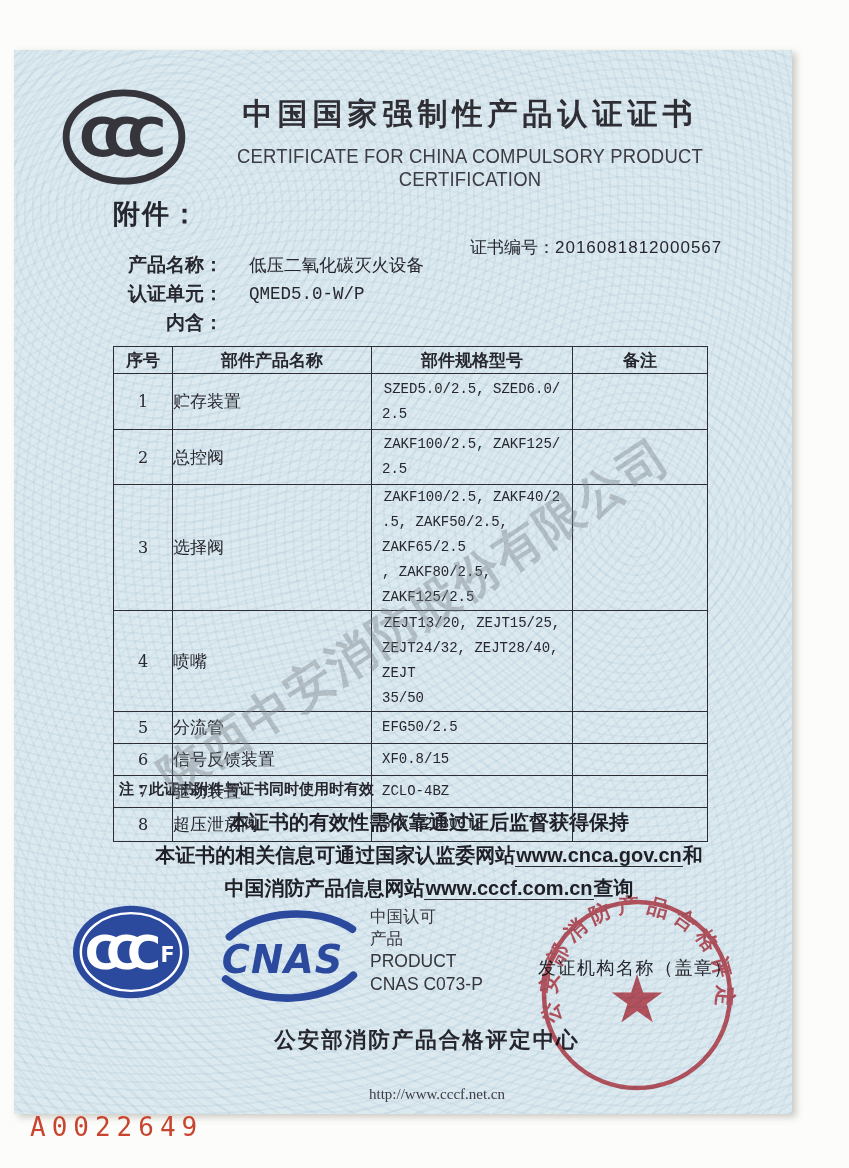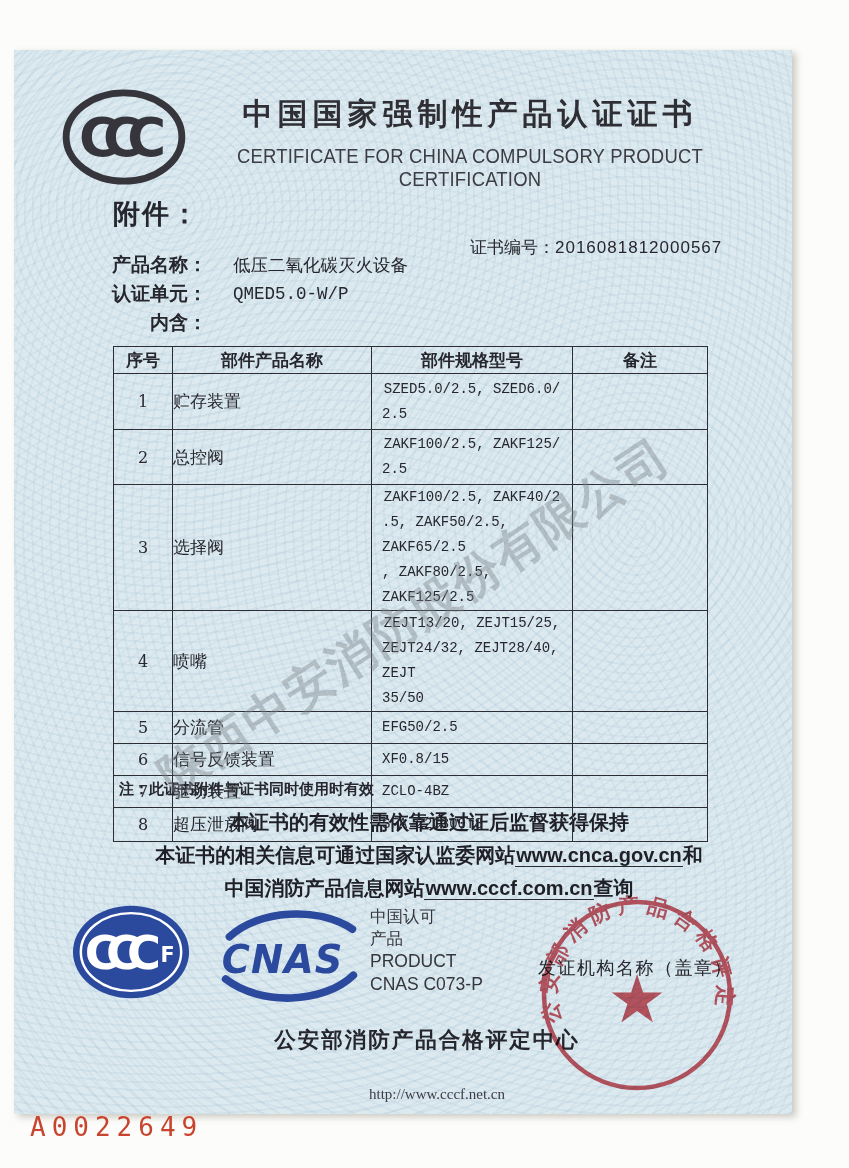--- a/index.html
+++ b/index.html
@@ -20,21 +20,21 @@
   
   .hdr-logo{position:absolute;left:44px;top:36px;}
   .titles{position:absolute;left:156px;top:44px;width:600px;text-align:center;}
   .title-cn{font-size:30px;font-weight:bold;letter-spacing:5px;color:#2e2e34;}
   .title-en{margin-top:11px;font-family:"Liberation Sans","DejaVu Sans",sans-serif;
             font-size:18.5px;color:#3c3c44;letter-spacing:.2px;transform:scaleY(1.05);}
   .attachment{position:absolute;left:99px;top:146px;font-size:27px;font-weight:bold;letter-spacing:2px;}
   .certno{position:absolute;left:456px;top:186px;font-size:17px;}
   .certno .num{font-family:Liberation Sans, sans-serif;letter-spacing:1px;}
   
-  .fields{position:absolute;left:89px;top:200px;font-size:19px;}
+  .fields{position:absolute;left:105px;top:200px;font-size:19px;}
   .field{display:flex;height:29px;align-items:center;}
   .flabel{width:104px;text-align:right;font-weight:bold;}
   .fvalue{margin-left:26px;font-family:"Liberation Mono","DejaVu Sans Mono",monospace;font-size:17.5px;}
   
   table.parts{position:absolute;left:99px;top:296px;width:594px;border-collapse:collapse;
               table-layout:fixed;z-index:2;}
   table.parts th,table.parts td{border:1.6px solid #2d2d35;padding:0;vertical-align:middle;}
   table.parts th{font-size:17px;font-weight:bold;height:26px;}
   td.no{text-align:center;font-size:16px;font-family:"DejaVu Serif",serif;}
   td.nm{font-size:17px;padding-left:34px;}

